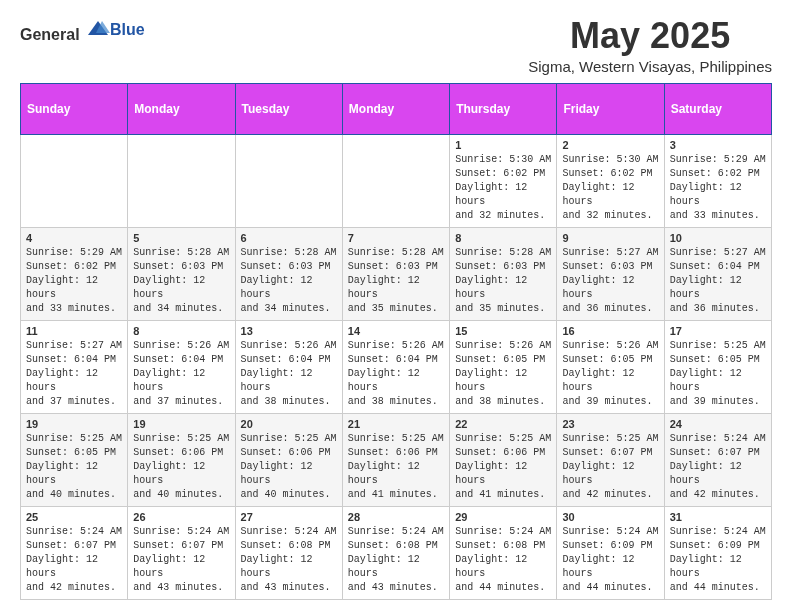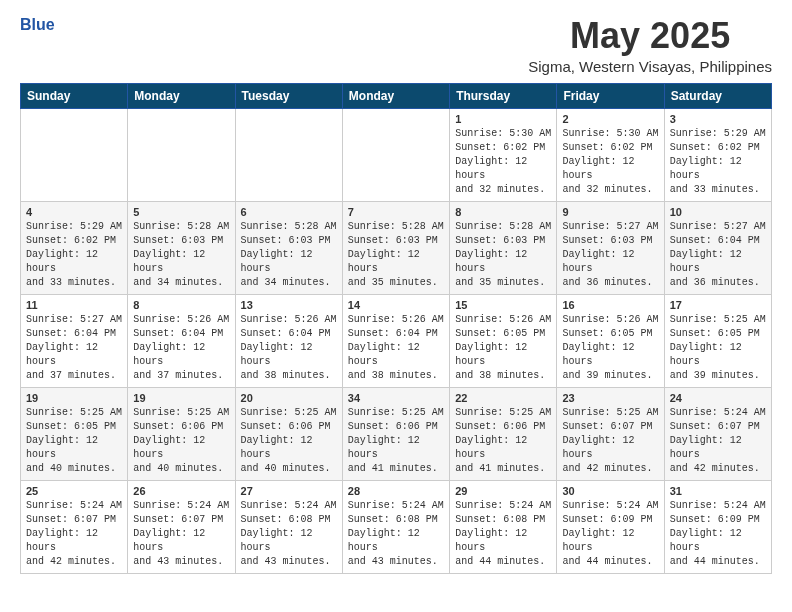--- a/index.html
+++ b/index.html
@@ -49,25 +49,25 @@
       color: #333;
       margin-top: 2px;
     }
     .calendar-table {
       width: 100%;
       border-collapse: collapse;
       margin-top: 8px;
       table-layout: fixed;
     }
     .calendar-table th {
-      background-color: #0c4a6e;
+      background-color: #d946ef;
       color: #fff;
       font-size: 12px;
       font-weight: bold;
-      padding: 5px 6px;
+      padding: 18px 6px;
       text-align: left;
       border: 1px solid #2255a4;
     }
     .calendar-table td {
       border: 1px solid #ccc;
       vertical-align: top;
       padding: 4px 5px;
       font-size: 9.5px;
       color: #333;
       height: 88px;
@@ -92,20 +92,27 @@
     .empty-cell {
       background: #fff !important;
     }
   </style>
 </head>
 <body>
 
 <div>
   <div class="header-top">
     <div class="logo">
+      <div>
+        <span class="logo-text-general">General</span>
+        <svg class="logo-icon" viewBox="0 0 24 18">
+          <polygon points="12,2 22,16 2,16" fill="#2255a4"></polygon>
+          <polygon points="16,2 24,14 10,14" fill="#4488cc" opacity="0.7"></polygon>
+        </svg>
+      </div>
       <div>
         <span class="logo-text-blue">Blue</span>
       </div>
     </div>
     <div class="title-block">
       <div class="month-title">May 2025</div>
       <div class="location-title">Sigma, Western Visayas, Philippines</div>
     </div>
   </div>
 
@@ -267,21 +274,21 @@
 and 40 minutes.</div>
           </td>
           <td>
             <span class="day-number">20</span>
             <div class="day-info" style="white-space: pre-line;">Sunrise: 5:25 AM
 Sunset: 6:06 PM
 Daylight: 12 hours
 and 40 minutes.</div>
           </td>
           <td>
-            <span class="day-number">34</span>
+            <span class="day-number">21</span>
             <div class="day-info" style="white-space: pre-line;">Sunrise: 5:25 AM
 Sunset: 6:06 PM
 Daylight: 12 hours
 and 41 minutes.</div>
           </td>
           <td>
             <span class="day-number">22</span>
             <div class="day-info" style="white-space: pre-line;">Sunrise: 5:25 AM
 Sunset: 6:06 PM
 Daylight: 12 hours

